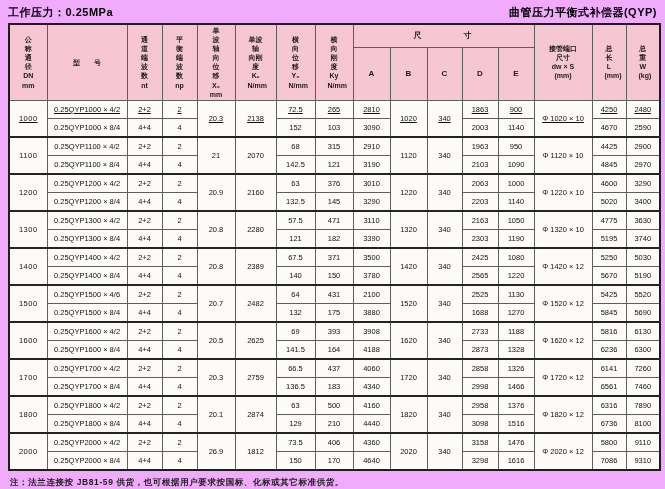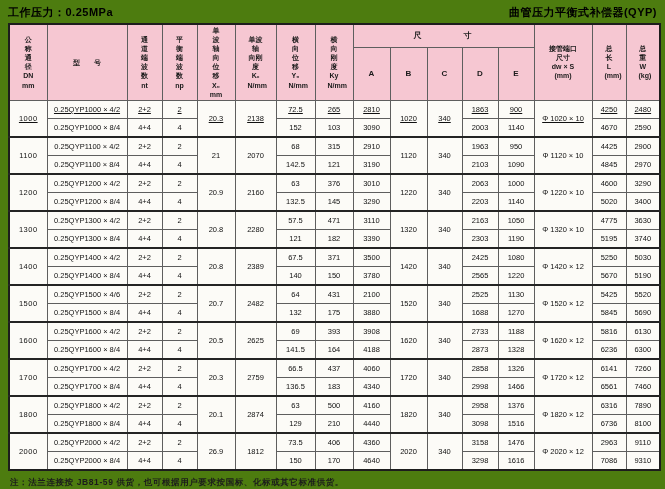--- a/index.html
+++ b/index.html
@@ -1,19 +1,19 @@
 <!DOCTYPE html>
 <html><head>
 <meta charset="utf-8">
 <style>
   html,body{margin:0;padding:0;}
   .page{
     position:relative;
     width:665px;height:489px;
-    background:#4d7c0f;
+    background:#f0abfc;
     font-family:"Liberation Sans","DejaVu Sans",sans-serif;
     color:#111;
     overflow:hidden;
   }
   .titlebar{
     display:flex;justify-content:space-between;align-items:flex-end;
     padding:5px 8px 3px 8px;
   }
   .title-left{font-size:11px;font-weight:bold;color:#000;letter-spacing:.5px;}
   .title-right{font-size:11px;font-weight:bold;color:#000;letter-spacing:.5px;}
@@ -418,21 +418,21 @@
           <td rowspan="2">26.9</td>
           <td rowspan="2">1812</td>
           <td>73.5</td>
           <td>406</td>
           <td>4360</td>
           <td rowspan="2">2020</td>
           <td rowspan="2">340</td>
           <td>3158</td>
           <td>1476</td>
           <td rowspan="2" class="pipe">Φ 2020 × 12</td>
-          <td>2963</td>
+          <td>5800</td>
           <td>9110</td>
         </tr>
         <tr class="group-mid">
           <td class="model">0.25QYP2000 × 8/4</td>
           <td>4+4</td>
           <td>4</td>
           <td>150</td>
           <td>170</td>
           <td>4640</td>
           <td>3298</td>

